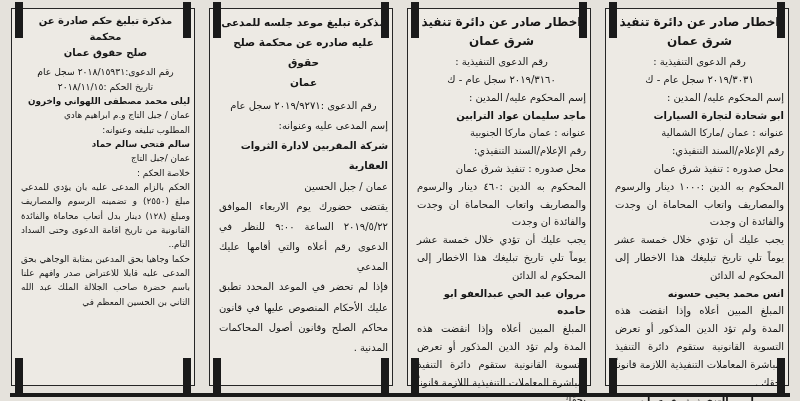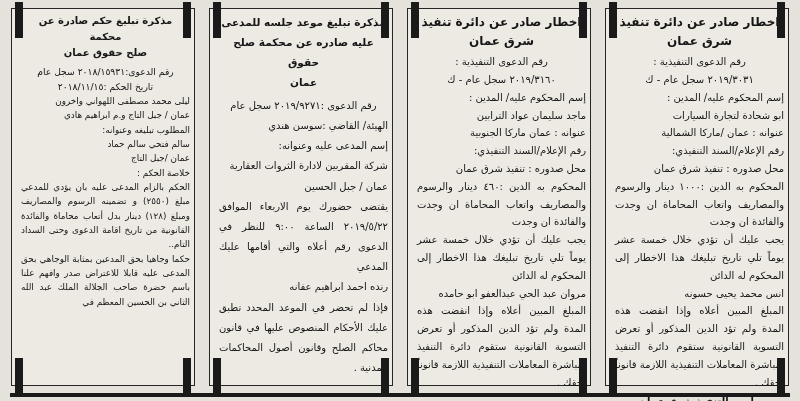--- a/index.html
+++ b/index.html
@@ -27,21 +27,21 @@
   .brk.bl{bottom:-9px;left:3px;}
   .brk.br{bottom:-9px;right:3px;}
   .bottom-rule{
     position:absolute;left:10px;right:10px;bottom:4px;height:4px;
     background:#1a1a1a;
   }
   .ln{white-space:pre-line;}
   .t-title{font-weight:bold;text-align:center;line-height:1.55;margin-bottom:3px;}
   .t-cb{font-weight:normal;text-align:center;}
   .t-label{text-align:right;}
-  .t-name{font-weight:normal;text-align:right;}
+  .t-name{font-weight:bold;text-align:right;}
   .t-body{text-align:justify;text-align-last:right;}
   .t-sign{font-weight:bold;text-align:center;margin-top:2px;}
   .box-a,.box-b{font-size:10px;line-height:1.78;}
   .box-a .t-title,.box-b .t-title{font-size:12px;}
   .box-c{font-size:10px;line-height:2.02;}
   .box-c .t-title{font-size:10.5px;line-height:1.9;}
   .box-d{font-size:8.8px;line-height:1.63;}
   .box-d .t-title{font-size:10px;line-height:1.6;}
   .box-d .t-cb{font-size:9.2px;}
 </style>
@@ -94,26 +94,24 @@
 
   <section class="box box-c">
     <div class="brk tl"></div>
     <div class="brk tr"></div>
     <div class="brk bl"></div>
     <div class="brk br"></div>
     <div class="ln t-title">مذكرة تبليغ موعد جلسه للمدعى
 عليه صادره عن محكمة صلح حقوق
 عمان</div>
     <div class="ln t-cb">رقم الدعوى :٢٠١٩/٩٢٧١ سجل عام</div>
-    <div class="ln t-label">الهيئة/ القاضي :سوسن هندي</div>
     <div class="ln t-label">إسم المدعى عليه وعنوانه:</div>
     <div class="ln t-name">شركة المقربين لادارة الثروات العقارية</div>
     <div class="ln t-label">عمان / جبل الحسين</div>
     <div class="ln t-body">يقتضى حضورك يوم الاربعاء الموافق ٢٠١٩/٥/٢٢ الساعة ٩:٠٠ للنظر في الدعوى رقم أعلاه والتي أقامها عليك المدعي</div>
-    <div class="ln t-name">رنده احمد ابراهيم عفانه</div>
     <div class="ln t-body">فإذا لم تحضر في الموعد المحدد تطبق عليك الأحكام المنصوص عليها في قانون محاكم الصلح وقانون أصول المحاكمات المدنية .</div>
   </section>
 
   <section class="box box-d">
     <div class="brk tl"></div>
     <div class="brk tr"></div>
     <div class="brk bl"></div>
     <div class="brk br"></div>
     <div class="ln t-title">مذكرة تبليغ حكم صادرة عن محكمة
 صلح حقوق عمان</div>

